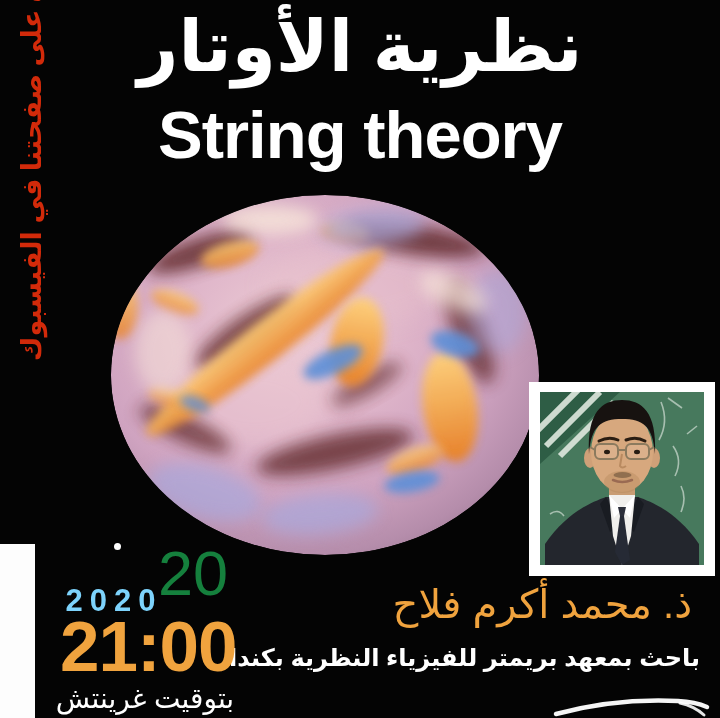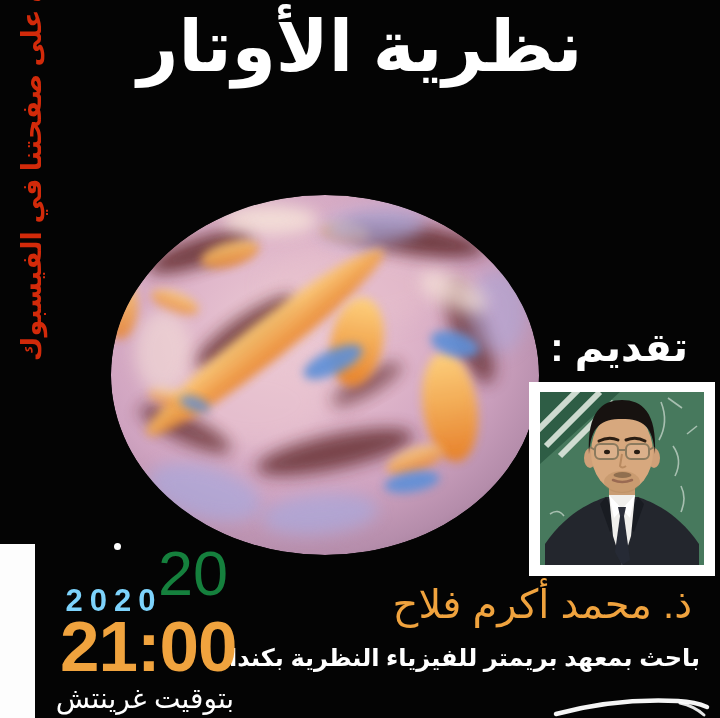--- a/index.html
+++ b/index.html
@@ -63,20 +63,21 @@
   .swoosh{left:552px;top:694px;}
 </style>
 </head>
 <body>
 
 <div class="poster">
 
   <div class="abs side-note">مباشرة على صفحتنا في الفيسبوك</div>
 
   <div class="abs title-ar">نظرية الأوتار</div>
+  <div class="abs title-en">String theory</div>
 
   <svg class="abs manifold" width="440" height="370" viewBox="0 0 440 370" aria-hidden="true">
     <defs>
       <radialGradient id="gBase" cx="42%" cy="38%" r="78%">
         <stop offset="0" stop-color="#eecdd5"></stop>
         <stop offset="0.35" stop-color="#deb4c9"></stop>
         <stop offset="0.6" stop-color="#cfa3c0"></stop>
         <stop offset="0.8" stop-color="#b58dab"></stop>
         <stop offset="1" stop-color="#8a6b84"></stop>
       </radialGradient>
@@ -141,21 +142,20 @@
 
       <g fill="#f8e6da">
         <ellipse cx="165" cy="28" rx="48" ry="15" opacity="0.8" filter="url(#b8)"></ellipse>
         <ellipse cx="348" cy="100" rx="36" ry="16" transform="rotate(25 348 100)" opacity="0.7" filter="url(#b8)"></ellipse>
         <ellipse cx="58" cy="160" rx="28" ry="42" opacity="0.5" filter="url(#b8)"></ellipse>
       </g>
     </g>
   </svg>
   <div class="abs dot"></div>
 
-  <div class="abs presented">تقديم :</div>
 
   <div class="abs photo-frame">
     <svg width="164" height="173" viewBox="0 0 164 173" aria-hidden="true">
       <rect x="0" y="0" width="164" height="173" fill="#47795d"></rect>
 
       <path d="M0,0 L80,0 L0,72 Z" fill="#2e5d45"></path>
       <g stroke="#dfe8df" stroke-width="6" opacity="0.9">
         <line x1="-6" y1="42" x2="46" y2="-10"></line>
         <line x1="6" y1="54" x2="60" y2="0"></line>
         <line x1="20" y1="64" x2="74" y2="10"></line>

